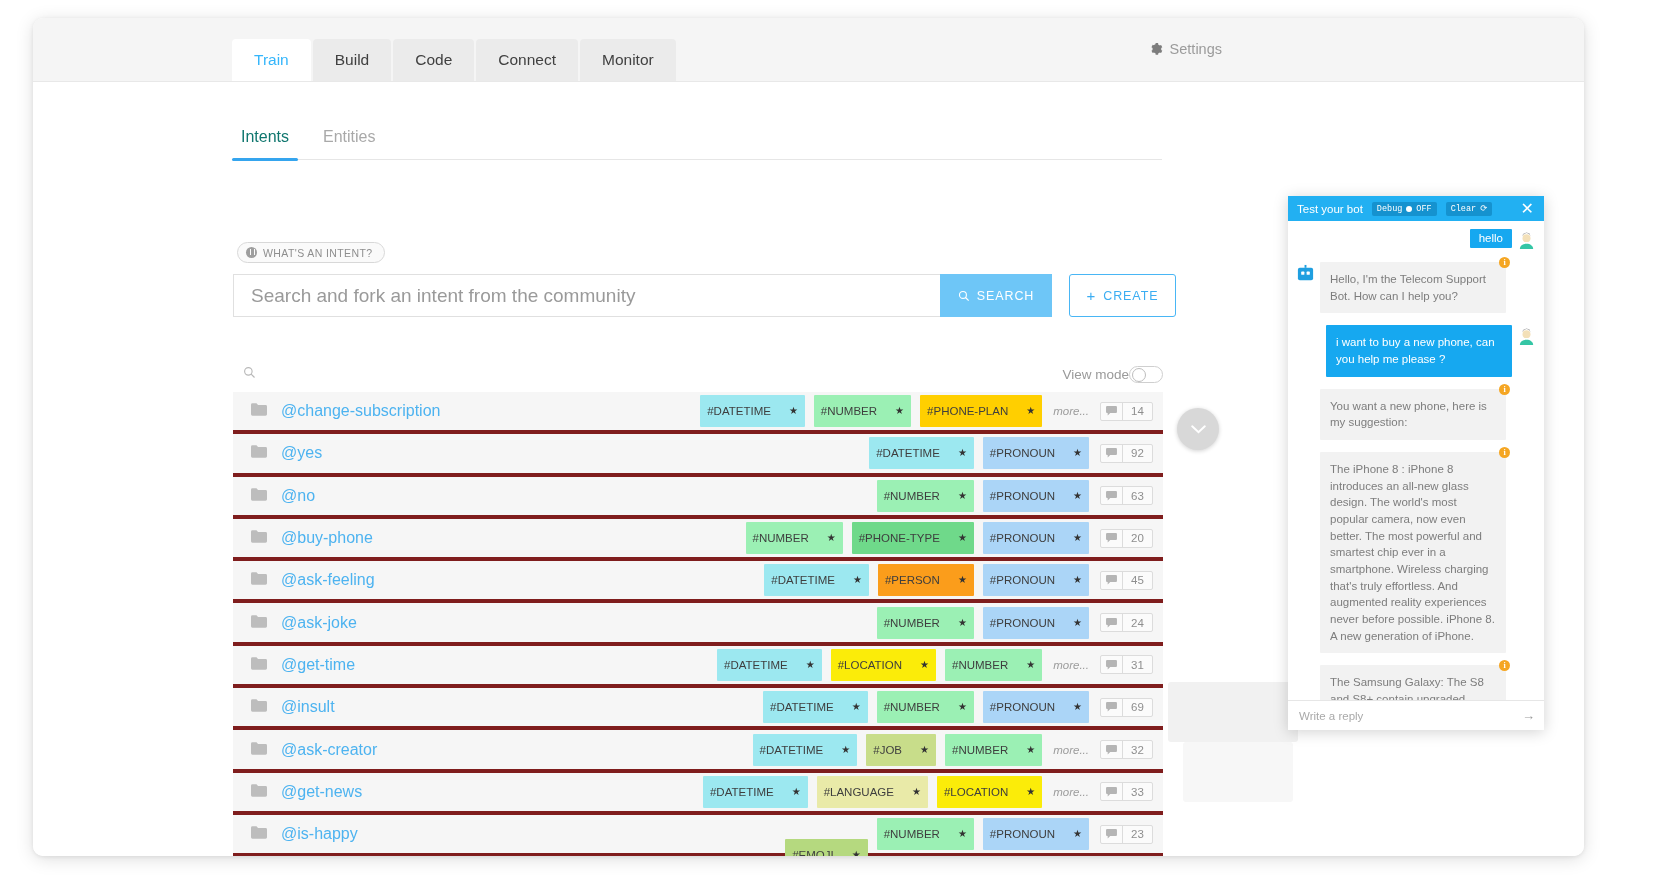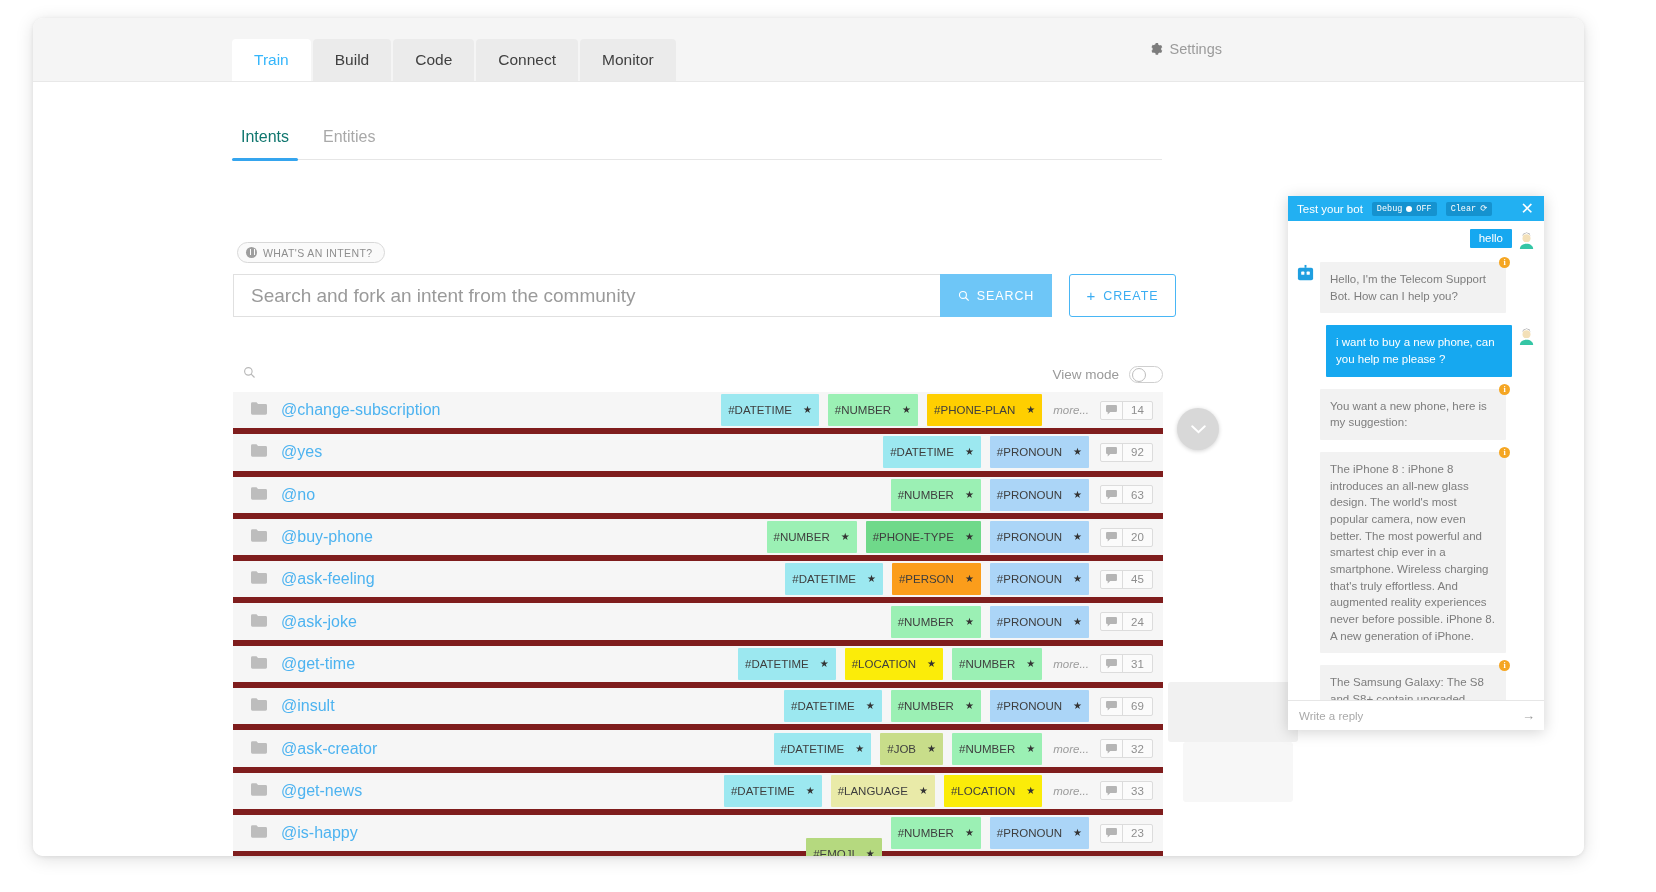--- a/index.html
+++ b/index.html
@@ -213,21 +213,20 @@
     align-items: center;
     justify-content: space-between;
   }
   .mini-search-icon {
     margin-left: 10px;
     color: #b8b8b8;
   }
   .viewmode {
     display: flex;
     align-items: center;
-    gap: 10px;
     font-size: 13.5px;
     color: #9a9a9a;
   }
   .toggle {
     width: 34px; height: 17px;
     border-radius: 9px;
     border: 1px solid #cfcfcf;
     background: #fff;
     position: relative;
     cursor: pointer;
@@ -250,42 +249,42 @@
     width: 930px;
     height: 464px;
     overflow: hidden;
   }
   .intent-row {
     position: relative;
     height: 42.3px;
     display: flex;
     align-items: center;
     background: #f6f6f6;
-    border-bottom: 6px solid #7f1d1d;
+    border-bottom: 4px solid #7f1d1d;
     padding: 0 10px 0 18px;
     cursor: pointer;
   }
   .folder-icon { flex: none; margin-right: 14px; }
   .intent-name {
     font-size: 16px;
     color: #4db3f0;
     white-space: nowrap;
   }
   .row-spacer { flex: 1; }
   .tags {
     display: flex;
     align-items: center;
     gap: 9px;
   }
   .tag {
     height: 18px;
     padding: 16px 7px;
     display: inline-flex;
     align-items: center;
-    gap: 11px;
+    gap: 18px;
     font-size: 11.5px;
     color: #3e3e3e;
     white-space: nowrap;
     border-radius: 1px;
   }
   .tag .star { font-size: 10px; color: #333; line-height: 1; }
   .more-link {
     font-size: 11.5px;
     color: #9c9c9c;
     font-style: italic;

